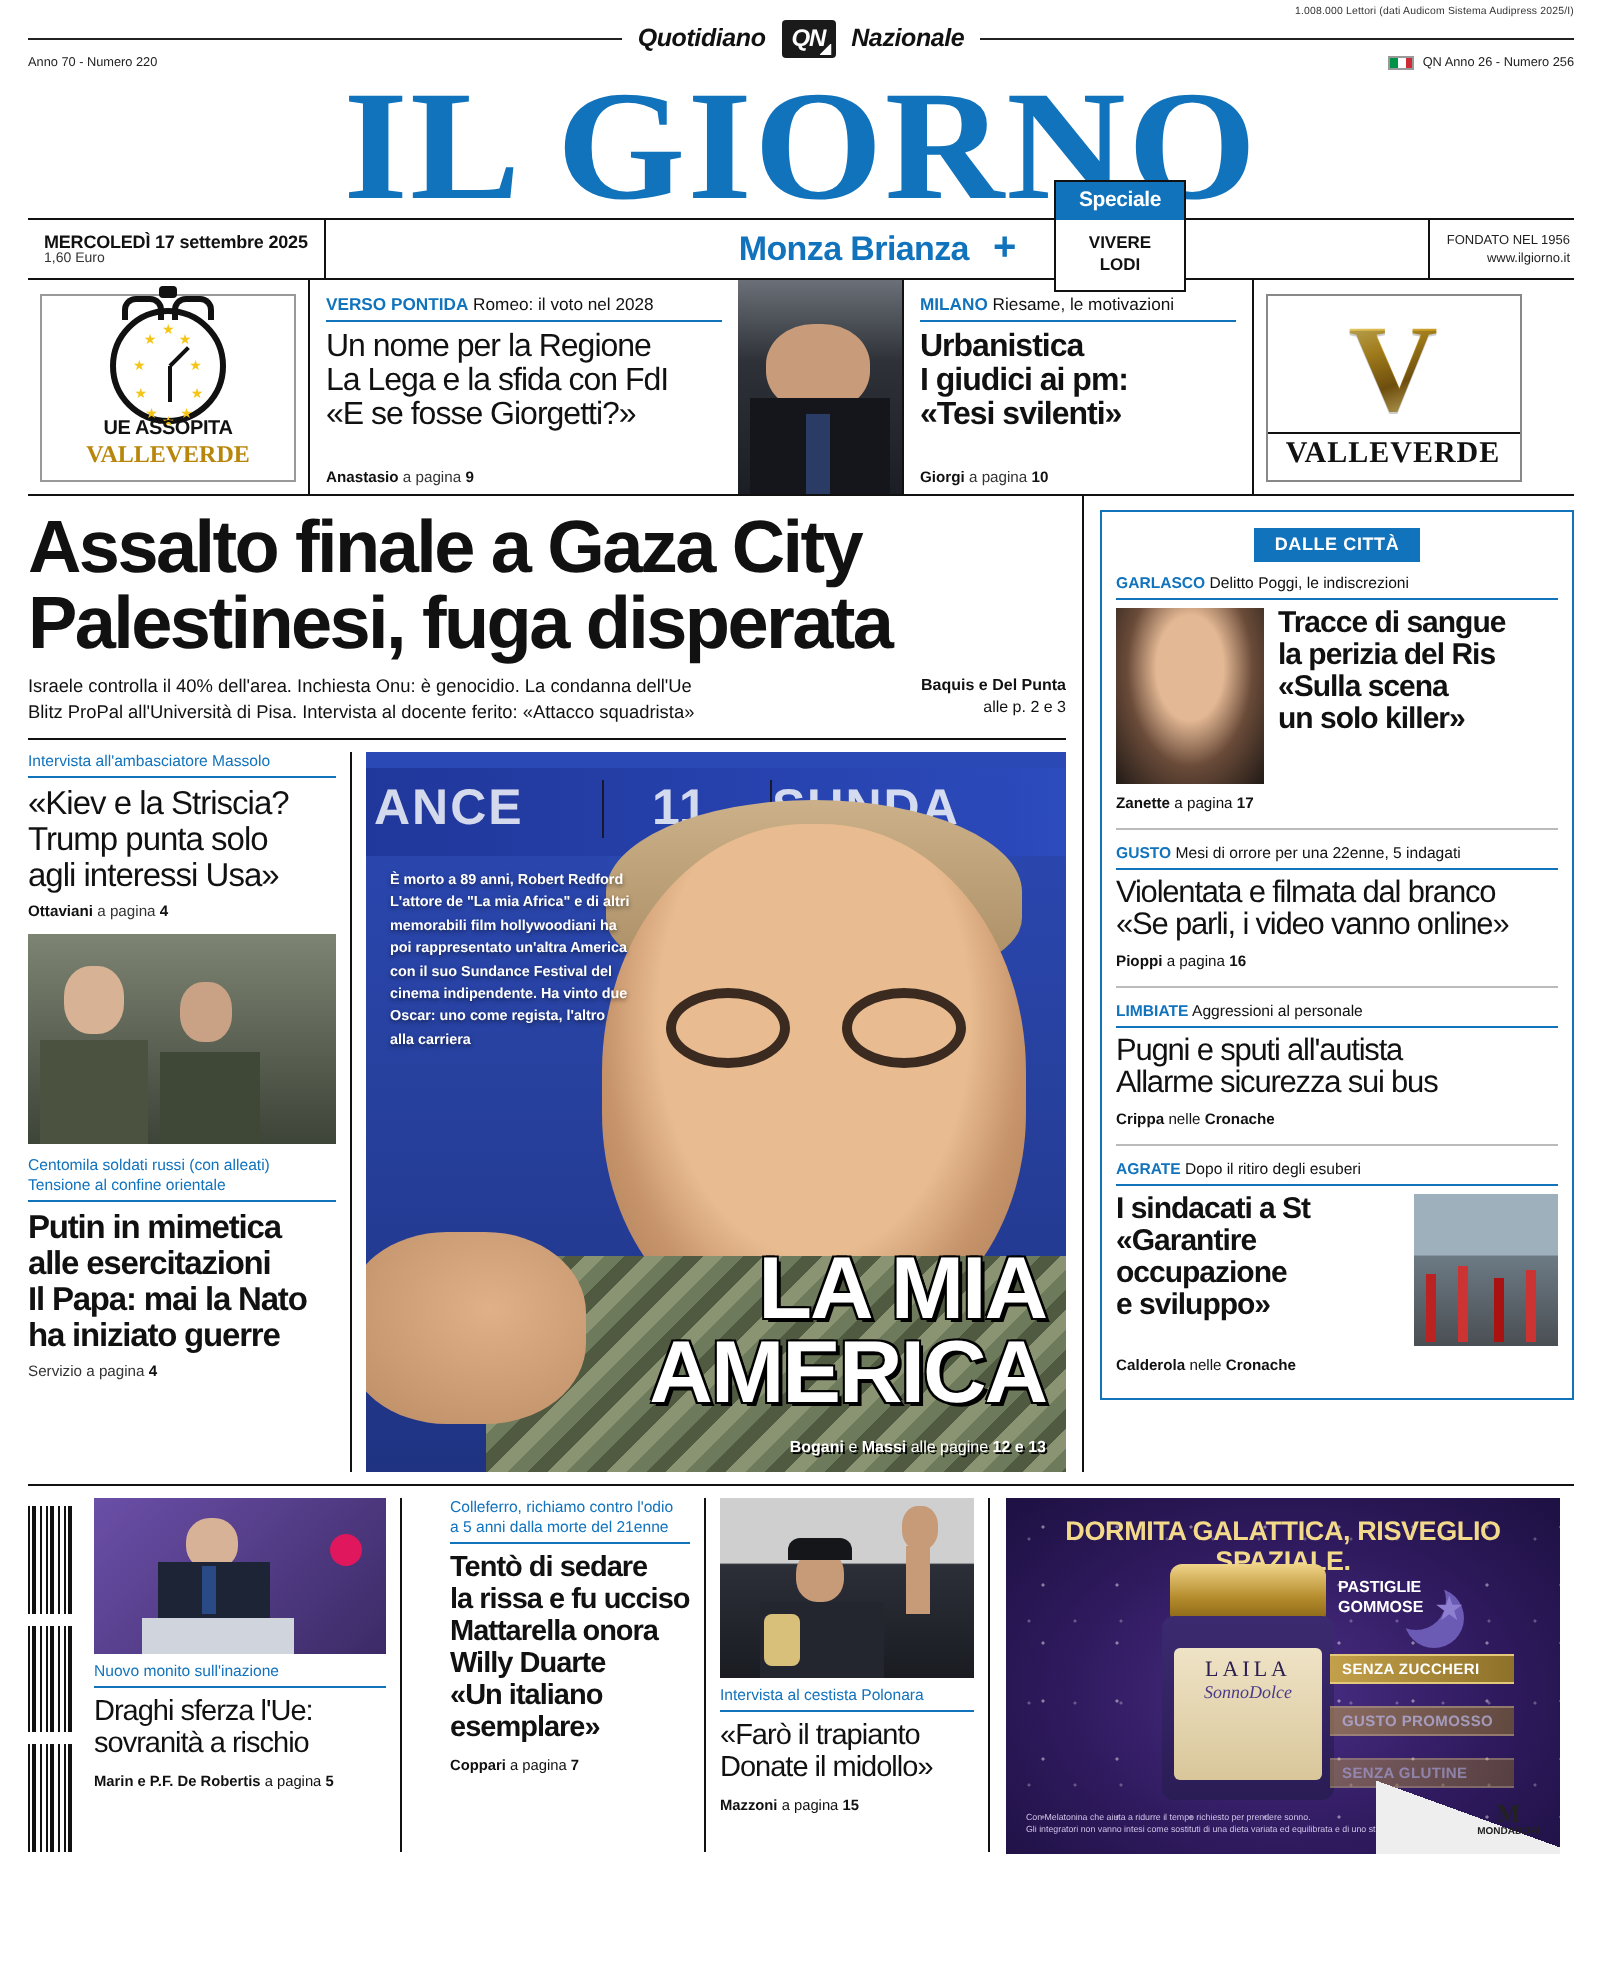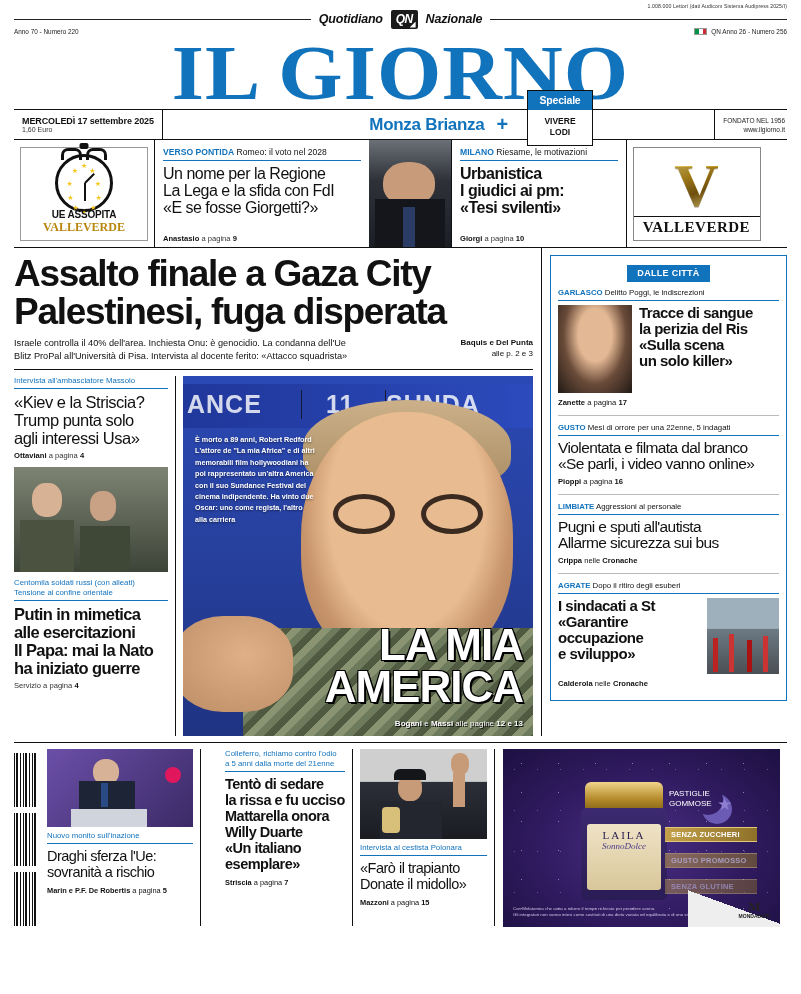--- a/index.html
+++ b/index.html
@@ -258,21 +258,21 @@
   .jar-body { position:absolute; top:26px; left:0; width:86px; height:92px;
     background:linear-gradient(180deg,#3c2a70,#2a1c55); border-radius:6px; }
   .jar-label { position:absolute; top:42px; left:6px; width:74px; height:66px;
     background:linear-gradient(180deg,#efe3c6,#d9c79a); border-radius:3px;
     display:flex; flex-direction:column; align-items:center; justify-content:flex-start; padding-top:5px; }
   .jar-brand { font-family:"Liberation Serif", serif; font-size:11px; letter-spacing:2px; color:#2d2050; font-weight:normal; }
   .jar-sub { font-family:"Liberation Serif", serif; font-style:italic; font-size:9px; color:#4a3b8a; }
   .ad-moon { position:absolute; left:190px; top:36px; width:30px; height:30px;
     border-radius:50%; box-shadow: 9px 9px 0 0 #6b5bb5; background:transparent; }
   .ad-star { position:absolute; left:214px; top:45px; color:#8f7fd0; font-size:17px; }
-  .ad-lbl { position:absolute; color:#fff; font-size:8px; font-weight:normal; line-height:10px; }
+  .ad-lbl { position:absolute; color:#fff; font-size:8px; font-weight:bold; line-height:10px; }
   .lbl-pastiglie { left:166px; top:40px; }
   .band { position:absolute; left:162px; height:15px; width:92px;
     background:linear-gradient(90deg,#c3a04a,#8e7129); border-top:1px solid #e4c87a; border-bottom:1px solid #e4c87a;
     display:flex; align-items:center; padding-left:6px; color:#fff; font-size:7.5px; font-weight:bold; letter-spacing:.2px; }
   .band.b-a { top:78px; } .band.b-b { top:104px; opacity:.55; } .band.b-c { top:130px; opacity:.45; }
   .ad-fine { position:absolute; left:10px; bottom:9px; color:#cfc3e8; font-size:4.4px; line-height:6.2px; }
   .ad-flagcorner { position:absolute; right:0; bottom:0; width:92px; height:40px;
     background:linear-gradient(200deg, transparent 50%, #eee 50%); }
   .ad-logo { position:absolute; right:10px; bottom:8px; color:#222; font-size:5px; font-weight:bold; text-align:center; }
   .ad-logo .m { font-family:"Liberation Serif", serif; font-size:13px; line-height:12px; }
@@ -615,21 +615,21 @@
         <div>Colleferro, richiamo contro l'odio</div>
         <div>a 5 anni dalla morte del 21enne</div>
       </div>
       <div class="bh-bold">Tentò di sedare</div>
       <div class="bh-bold">la rissa e fu ucciso</div>
       <div class="bh-bold">Mattarella onora</div>
       <div class="bh-bold">Willy Duarte</div>
       <div class="bh-bold">«Un italiano</div>
       <div class="bh-bold">esemplare»</div>
       <div class="b-byline">
-        <b>Striscia</b>
+        <b>Coppari</b>
         <span>a pagina</span>
         <b>7</b>
       </div>
     </div>
 
     <div class="bcol b3">
       <div class="b-photo polonara" style="position:relative;overflow:hidden;background:linear-gradient(180deg,#cfcfcf 0 36%,#2c2f38 37%,#1a1c22 100%);">
         <div style="position:absolute;left:38px;top:26px;width:24px;height:26px;border-radius:44%;background:#c79a78;"></div>
         <div style="position:absolute;left:34px;top:20px;width:32px;height:11px;background:#15161a;border-radius:6px 6px 0 0;"></div>
         <div style="position:absolute;left:20px;bottom:0;width:62px;height:38px;background:#23262e;"></div>
@@ -643,20 +643,21 @@
       <div class="b-byline">
         <b>Mazzoni</b>
         <span>a pagina</span>
         <b>15</b>
       </div>
     </div>
 
     <div class="bcol b4">
       <div class="ad">
         <div class="ad-stars"></div>
+        <div class="ad-title">DORMITA GALATTICA, RISVEGLIO SPAZIALE.</div>
 
         <div class="ad-jar">
           <div class="jar-cap"></div>
           <div class="jar-body"></div>
           <div class="jar-label">
             <div class="jar-brand">LAILA</div>
             <div class="jar-sub">SonnoDolce</div>
           </div>
         </div>
 

